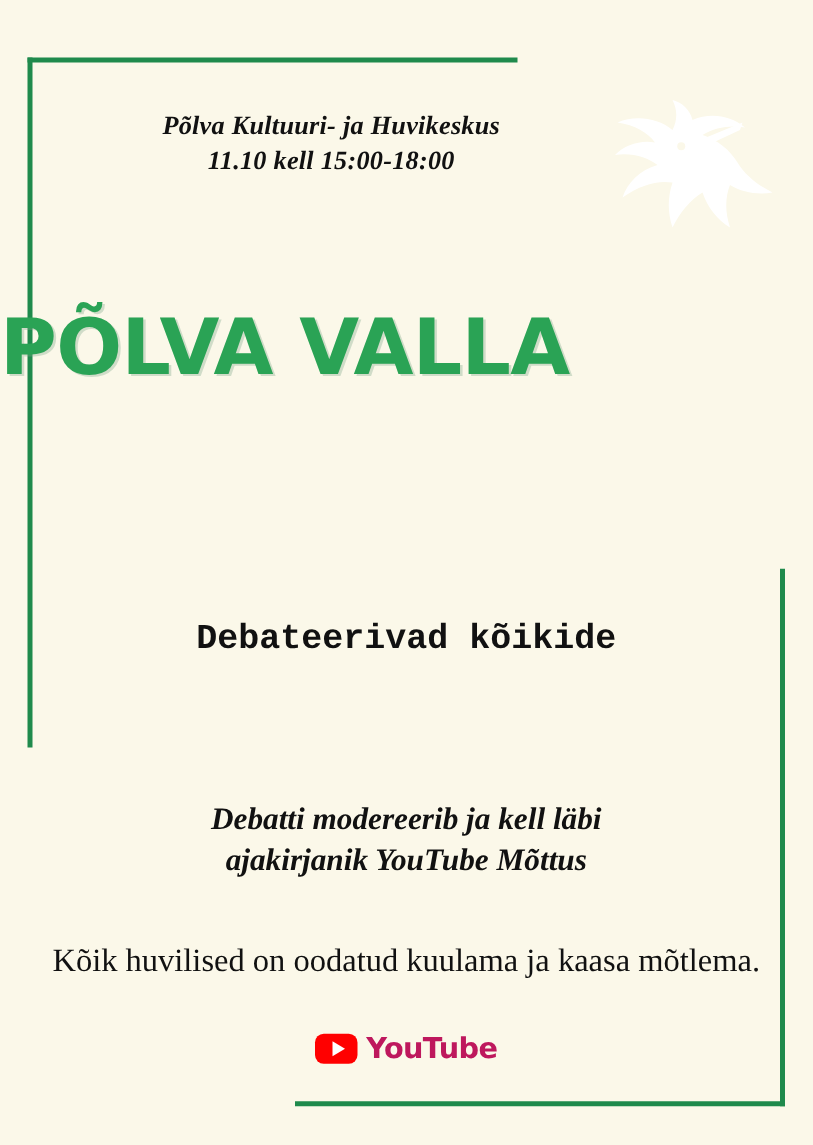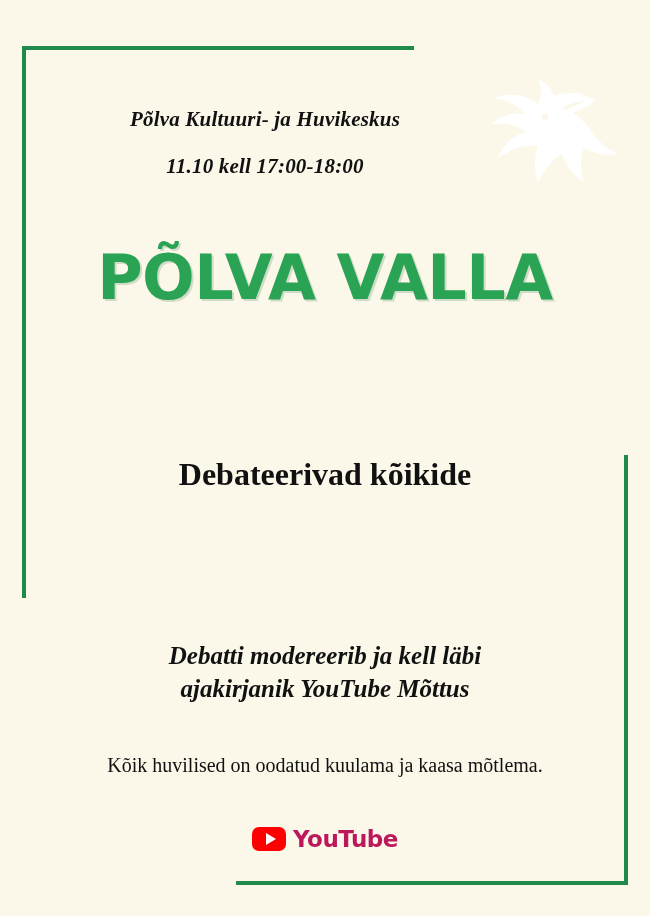--- a/index.html
+++ b/index.html
@@ -75,53 +75,52 @@
     padding-right: 120px;
   }
   .venue .v-line {
     font-family: "Liberation Serif", serif;
     font-style: italic;
     font-weight: bold;
     font-size: 21px;
     color: #111111;
     line-height: 1.35;
     letter-spacing: 0.2px;
-    margin-top: 19px;
   }
 
   .title {
     position: absolute;
     left: 0;
     right: 0;
     top: 248px;
-    text-align: center;
   }
   .title .t-line {
     font-family: "DejaVu Sans", sans-serif;
     font-weight: bold;
     font-size: 62px;
     line-height: 0.98;
     color: #2aa355;
     letter-spacing: -0.5px;
     text-shadow: 2px 2px 0 rgba(130,170,140,0.35);
   }
 
   .subtitle {
     position: absolute;
     left: 40px;
     right: 40px;
     top: 455px;
     text-align: center;
   }
   .subtitle .s-line {
-    font-family: Liberation Serif, serif;
-    font-weight: bold;
-    font-size: 32px;
+    font-family: Liberation Mono, monospace;
+    font-weight: bold;
+    font-size: 28px;
     line-height: 1.22;
     color: #111111;
+    margin-top: 40px;
   }
 
   .moderator {
     position: absolute;
     left: 40px;
     right: 40px;
     top: 640px;
     text-align: center;
   }
   .moderator .m-line {
@@ -135,21 +134,21 @@
 
   .note {
     position: absolute;
     left: 20px;
     right: 20px;
     top: 752px;
     text-align: center;
   }
   .note .n-line {
     font-family: "Liberation Serif", serif;
-    font-size: 20px;
+    font-size: 26px;
     line-height: 1.3;
     color: #111111;
   }
 
   .youtube {
     position: absolute;
     left: 0;
     right: 0;
     top: 826px;
     display: flex;
@@ -202,21 +201,21 @@
                  C142 30 126 28 112 34 C110 26 104 20 96 18 C100 26 100 34 96 42 Z"></path>
         <path d="M94 64 C100 64 106 68 108 74 C104 78 98 80 92 78 C88 74 88 68 94 64 Z" fill="#fbf8e9" opacity="0.0"></path>
         <circle cx="103" cy="55" r="3.2" fill="#fbf8e9"></circle>
         <path d="M118 50 L152 36 L150 42 L120 56 Z"></path>
       </g>
     </svg>
   </div>
 
   <div class="venue">
     <div class="v-line">Põlva Kultuuri- ja Huvikeskus</div>
-    <div class="v-line">11.10 kell 17:00-18:00</div>
+    <div class="v-line">11.10 kell 15:00-18:00</div>
   </div>
 
   <div class="title">
     <div class="t-line">PÕLVA VALLA</div>
   </div>
 
   <div class="subtitle">
     <div class="s-line">Debateerivad kõikide</div>
   </div>
 

